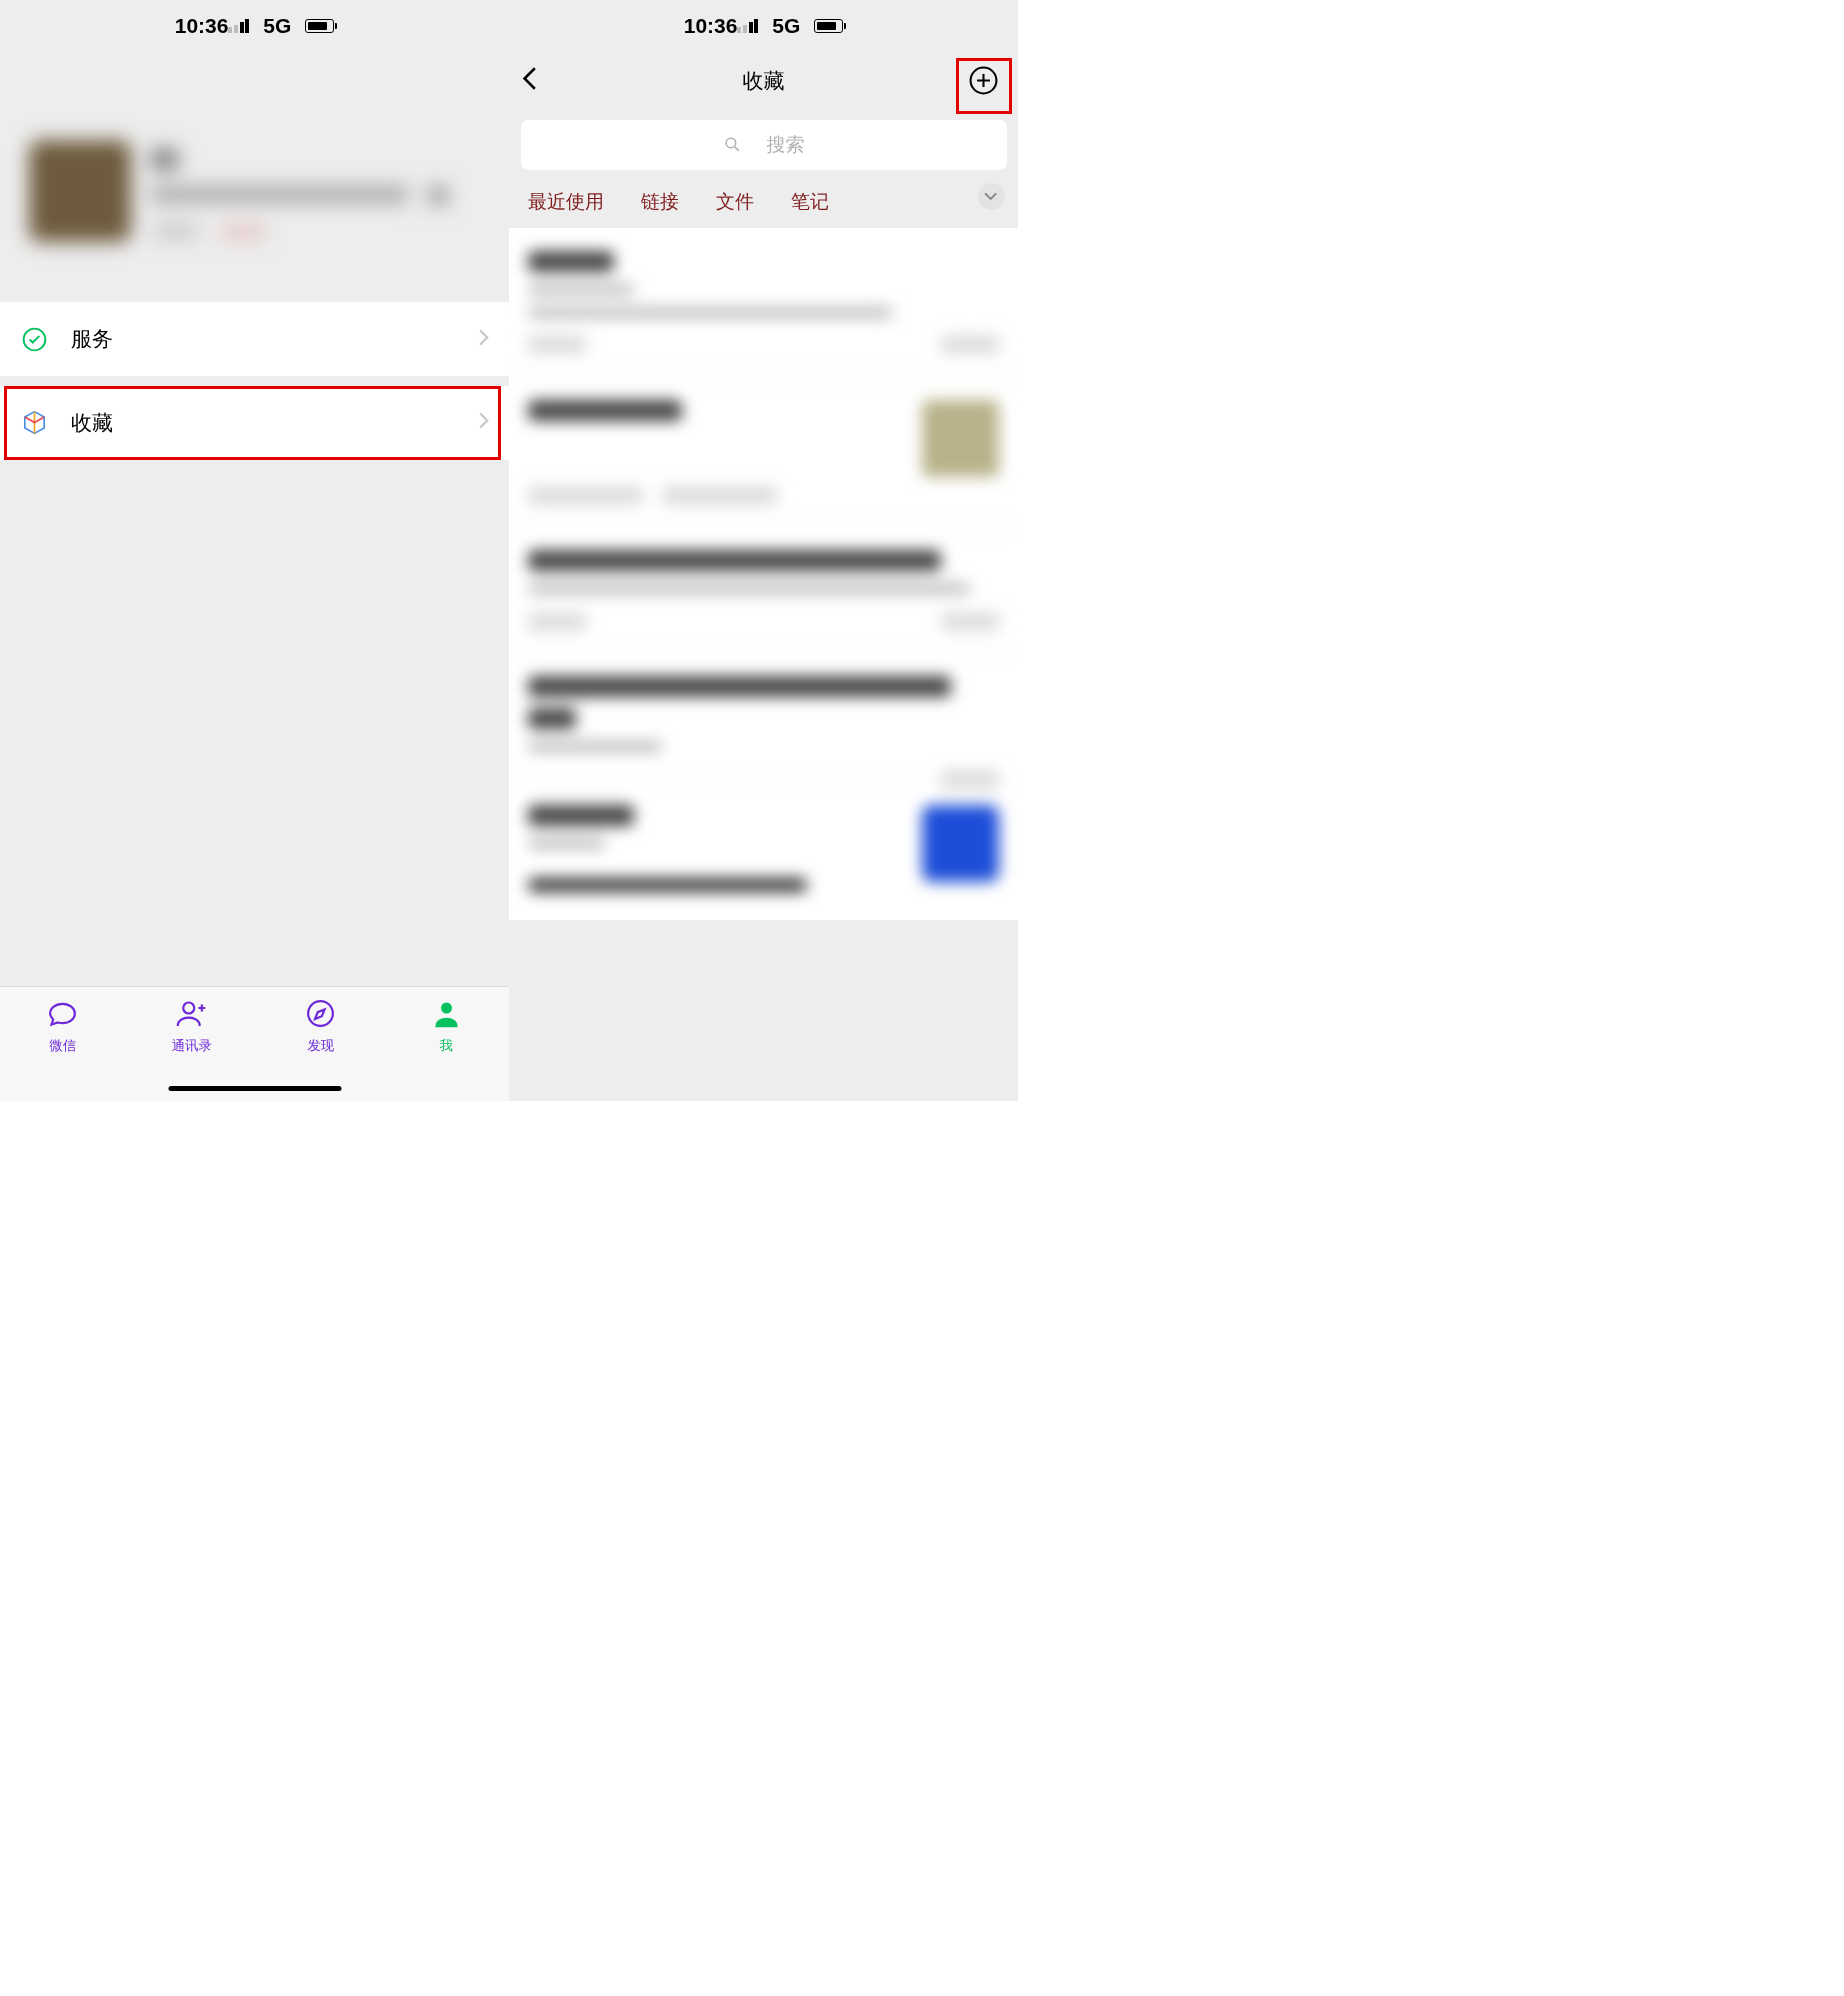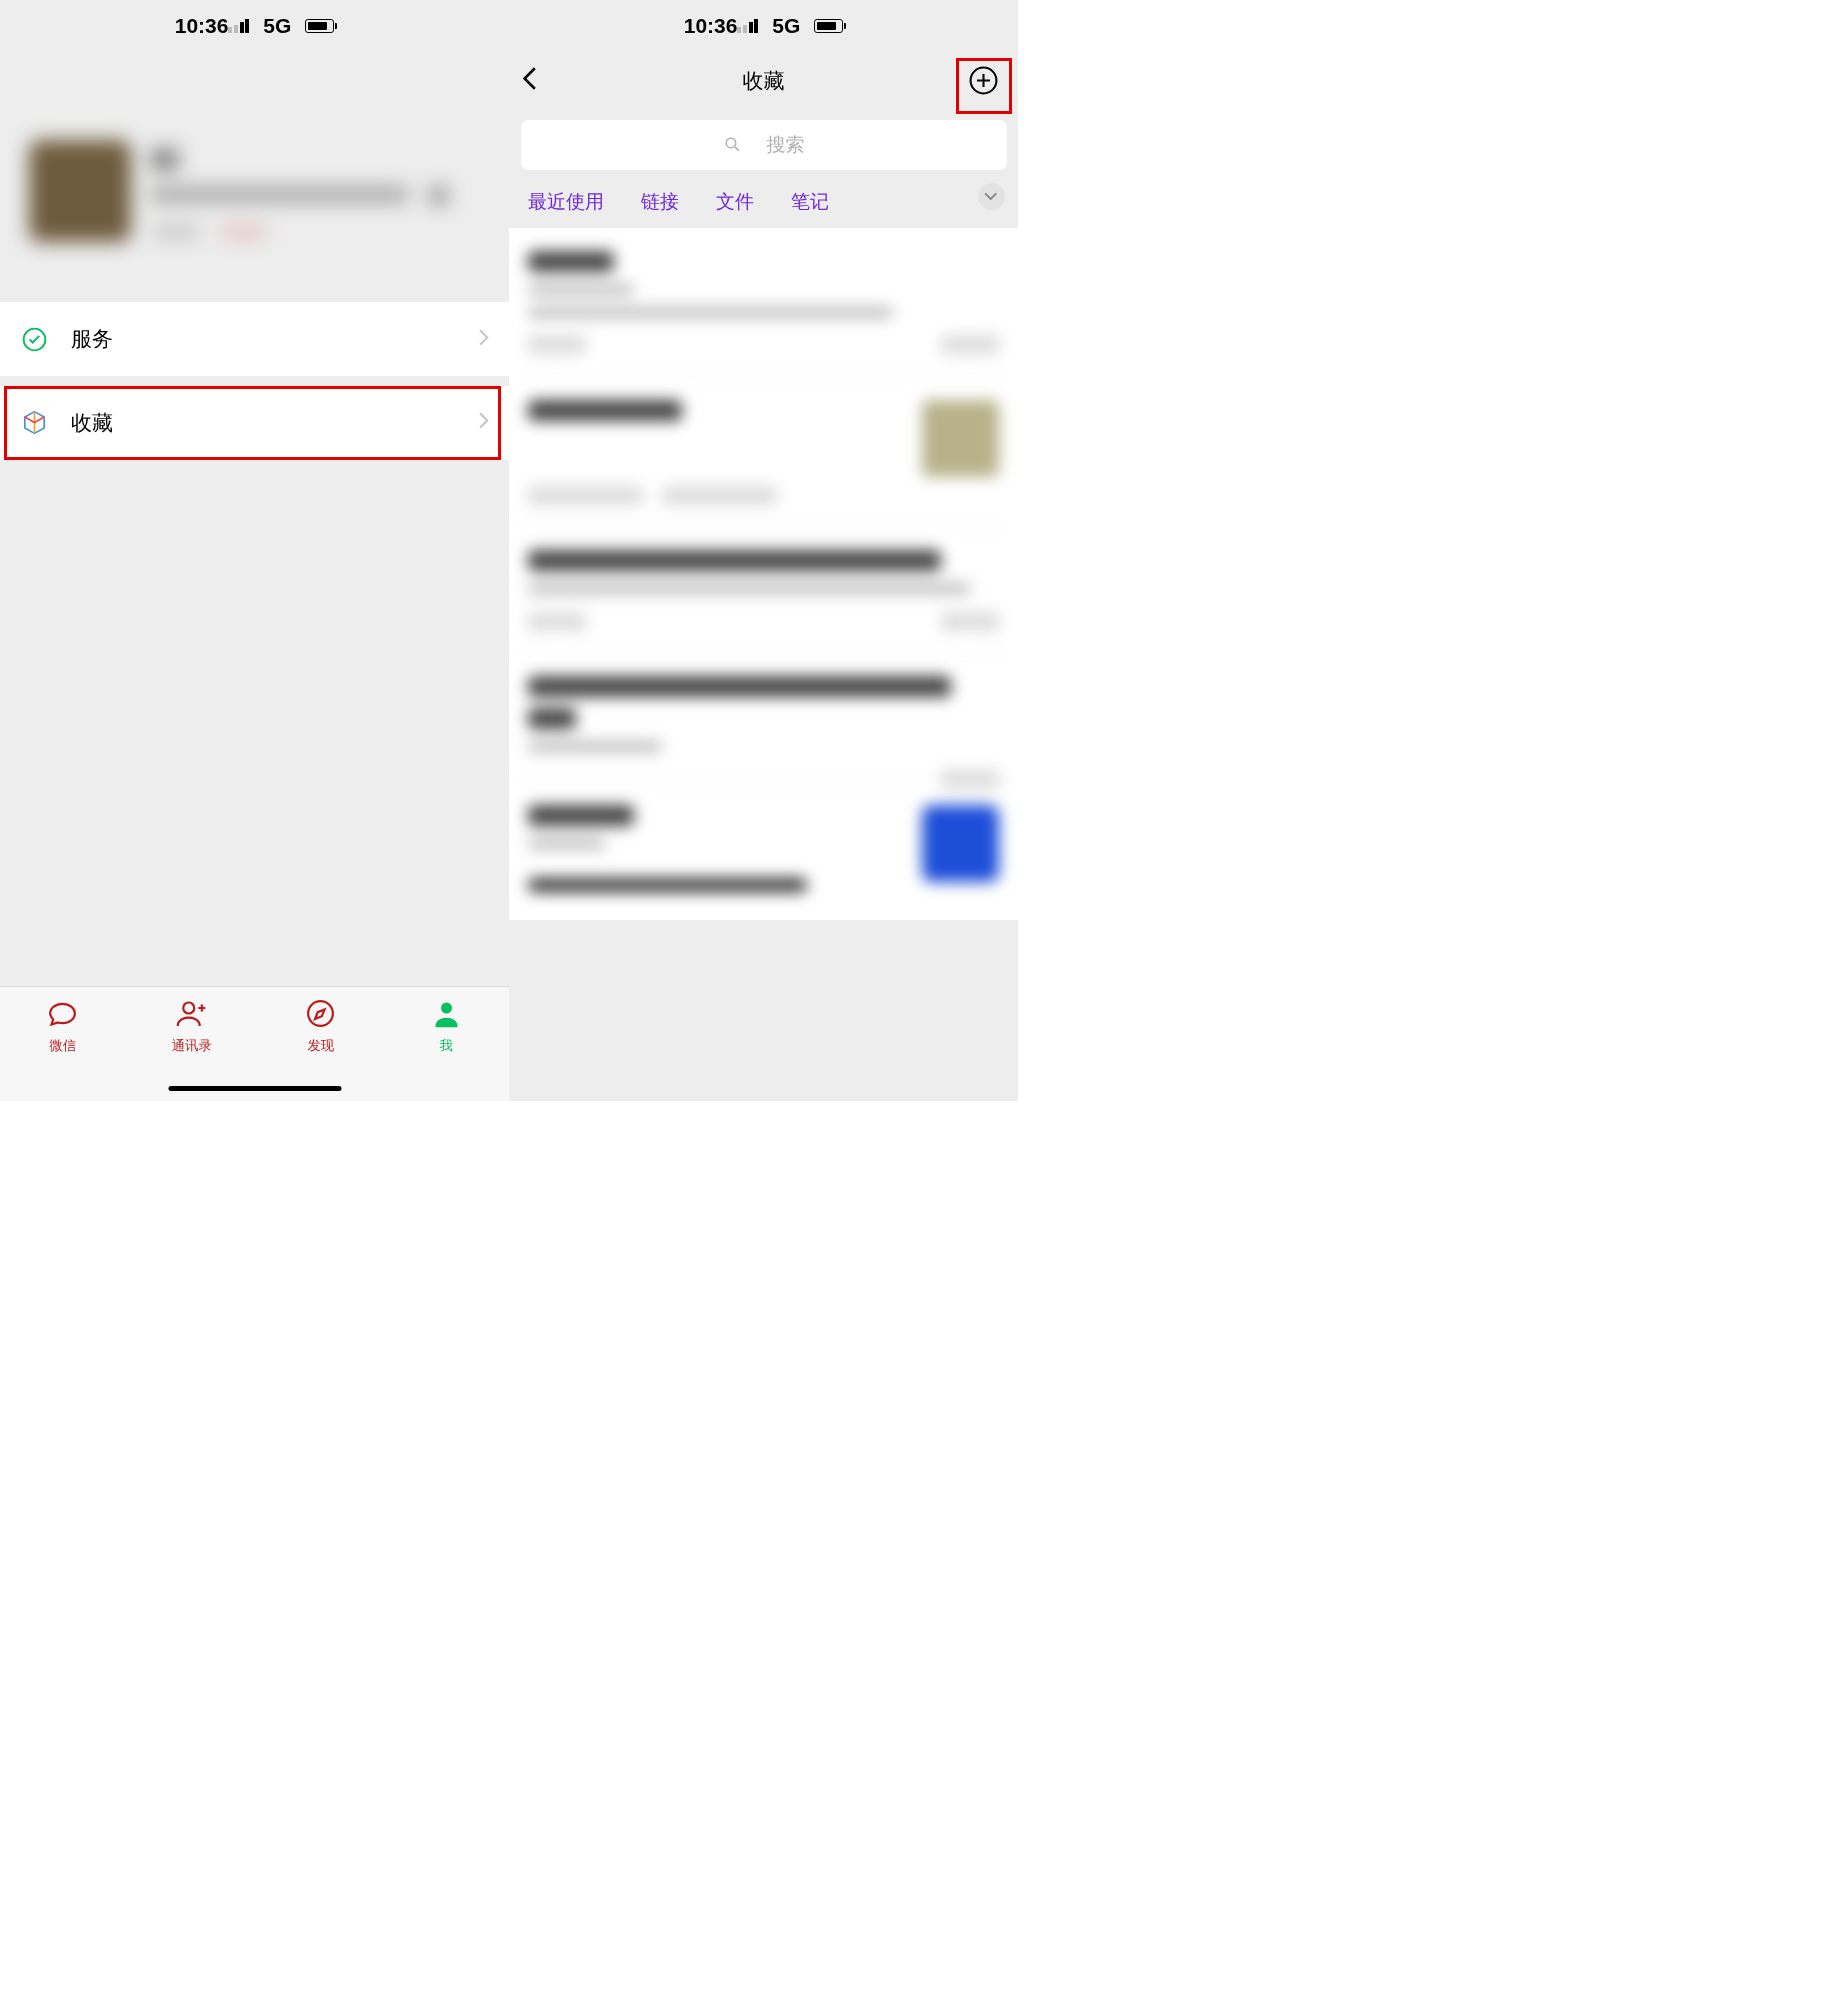--- a/index.html
+++ b/index.html
@@ -75,21 +75,21 @@
     border:3.8px solid #e20000;
   }
 
   
   .tabbar {
     position:absolute; bottom:0; left:0; right:0; height:115px;
     background:#f7f7f7; border-top:1px solid #dcdcdc;
     display:flex; justify-content:space-around; align-items:flex-start;
     padding-top:9.6px;
   }
-  .tab { display:flex; flex-direction:column; align-items:center; color:#b91c1c; }
+  .tab { display:flex; flex-direction:column; align-items:center; color:#6d28d9; }
   .tab.active { color:#07c160; }
   .tab .ticn svg { width:33px; height:33px; }
   .tab .tlabel { font-size:13.4px; margin-top:3.8px; }
   .home-ind { position:absolute; bottom:9.6px; left:50%; transform:translateX(-50%);
     width:173px; height:5.8px; background:#000; border-radius:2.9px; }
 
   
   .nav {
     height:58px; display:flex; align-items:center; justify-content:center;
     position:relative; font-size:21px; font-weight:500;
@@ -103,21 +103,21 @@
   .nav .add svg { width:31px; height:31px; }
   .add-outline { position:absolute; right:5.8px; top:58px; width:56px; height:56px; border:3.8px solid #e20000; pointer-events:none;}
 
   .searchbox {
     margin:9.6px 11.5px; height:50px; background:#fff; border-radius:7.7px;
     display:flex; align-items:center; justify-content:center; gap:25px;
     color:#b1b1b1; font-size:19px;
   }
   .searchbox svg{ width:19px;height:19px; }
 
-  .filters { display:flex; gap:37px; padding:9.6px 19px 13.4px; font-size:19px; color:#6d28d9; position:relative;}
+  .filters { display:flex; gap:37px; padding:9.6px 19px 13.4px; font-size:19px; color:#7f1d1d; position:relative;}
   .filters .expand { position:absolute; right:13.4px; top:3.8px; width:27px; height:27px;
     background:#e3e3e3; border-radius:13.4px; display:flex; align-items:center; justify-content:center; }
   .filters .expand svg{ width:13.4px;height:13.4px; color:#888;}
 
   .fav-list { background:#fff; }
   .fav-item { padding:23px 19px 17.3px; position:relative; filter:blur(7.7px); }
   .fav-item + .fav-item { border-top:1px solid #eee; }
   .ln { height:15.4px; background:#888; border-radius:5.8px; margin-bottom:11.5px; }
   .ln.title { height:21px; background:#444; }
   .ln.sub  { background:#bbb; height:11.5px; }

